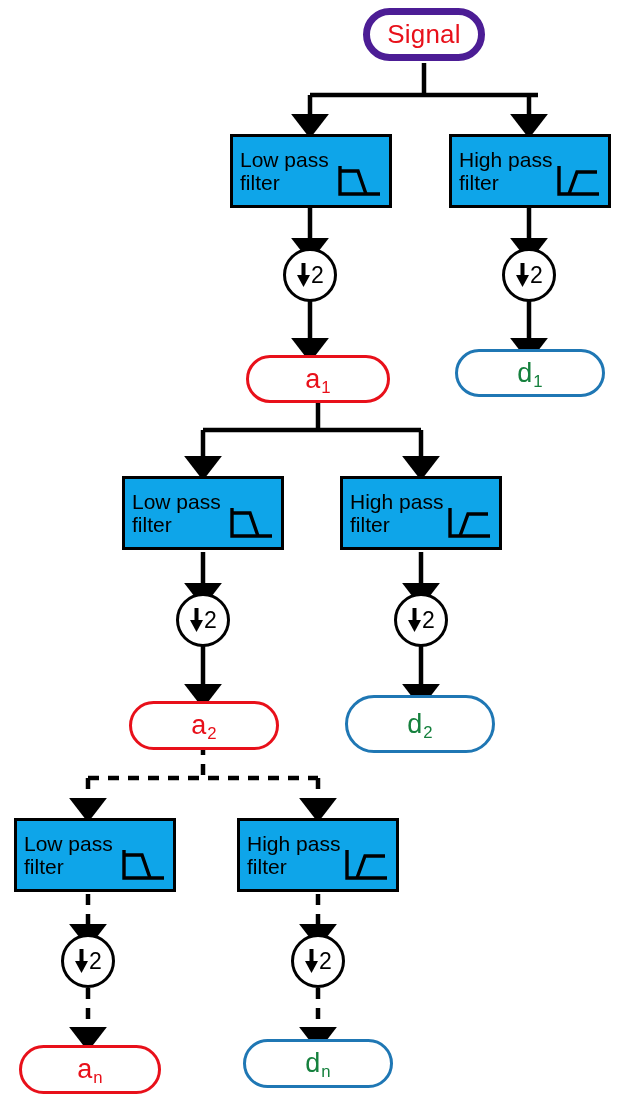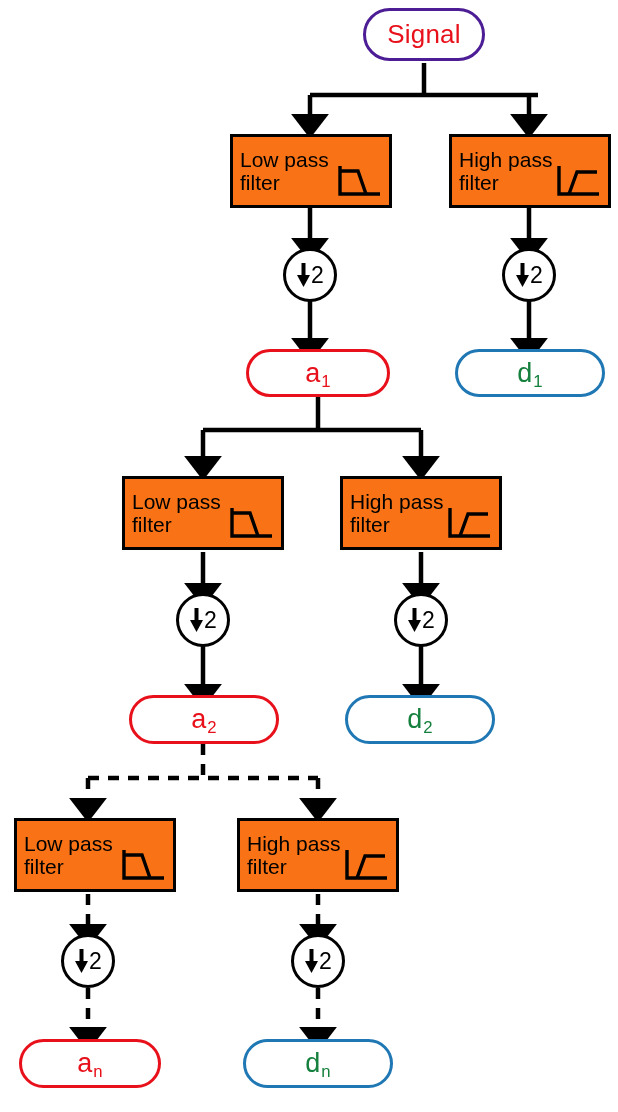--- a/index.html
+++ b/index.html
@@ -6,31 +6,31 @@
   body{width:618px;height:1112px;font-family:"Liberation Sans",sans-serif;}
   #diagram{position:relative;width:618px;height:1112px;overflow:hidden;}
   svg.layer{position:absolute;left:0;top:0;width:618px;height:1112px;}
 
   .node{position:absolute;box-sizing:border-box;display:flex;align-items:center;
         justify-content:center;background:#fff;}
 
   
   .pill{border-width:3px;border-style:solid;border-radius:999px;
         font-size:27px;line-height:1;}
-  .pill.red{border-color:#e8101a;color:#e8101a;}
+  .pill.red{border-color:#e8101a;color:#e8101a;margin-top:6px;}
   .pill.blue{border-color:#1f77b4;color:#15803d;}
   .pill sub{font-size:0.62em;vertical-align:baseline;position:relative;top:5px;
             margin-left:1px;}
 
   
-  .signal{border:3px solid #4c1d95;border-radius:999px;color:#e8101a;
+  .signal{border:7px solid #4c1d95;border-radius:999px;color:#e8101a;
           font-size:26px;letter-spacing:.2px;}
 
   
-  .fbox{border:3px solid #000;background:#f97316;color:#000;
+  .fbox{border:3px solid #000;background:#0ea5e9;color:#000;
         display:flex;align-items:center;justify-content:flex-start;
         padding:0 0 0 7px;}
   .fbox .ftext{font-size:21px;line-height:23px;color:#000;text-align:left;
                white-space:pre-line;}
   .fbox .ficon{position:absolute;right:7px;bottom:7px;width:46px;height:34px;}
 
   
   .ds{border:3px solid #000;border-radius:50%;background:#fff;color:#000;
       font-size:22px;}
   .ds .dsinner{display:flex;align-items:center;justify-content:center;gap:0px;}
@@ -176,21 +176,21 @@
       <span class="two">2</span>
     </span>
   </div>
 
   <div class="node pill red" style="left:129px;top:695px;width:150px;height:49px;text-align:center;">
     <span>
       <span>a</span><sub>2</sub>
     </span>
   </div>
 
-  <div class="node pill blue" style="left:345px;top:695px;width:150px;height:49px;">
+  <div class="node pill blue" style="left:345px;top:695px;width:150px;height:58px;">
     <span>
       <span>d</span><sub>2</sub>
     </span>
   </div>
 
   <div class="node fbox" style="left:14px;top:818px;width:162px;height:74px;">
     <span class="ftext">Low pass
 filter</span>
     <svg class="ficon" viewBox="0 0 46 34">
       <path d="M4,2 L4,30 L44,30" stroke="#000" stroke-width="3.4" fill="none"></path>

